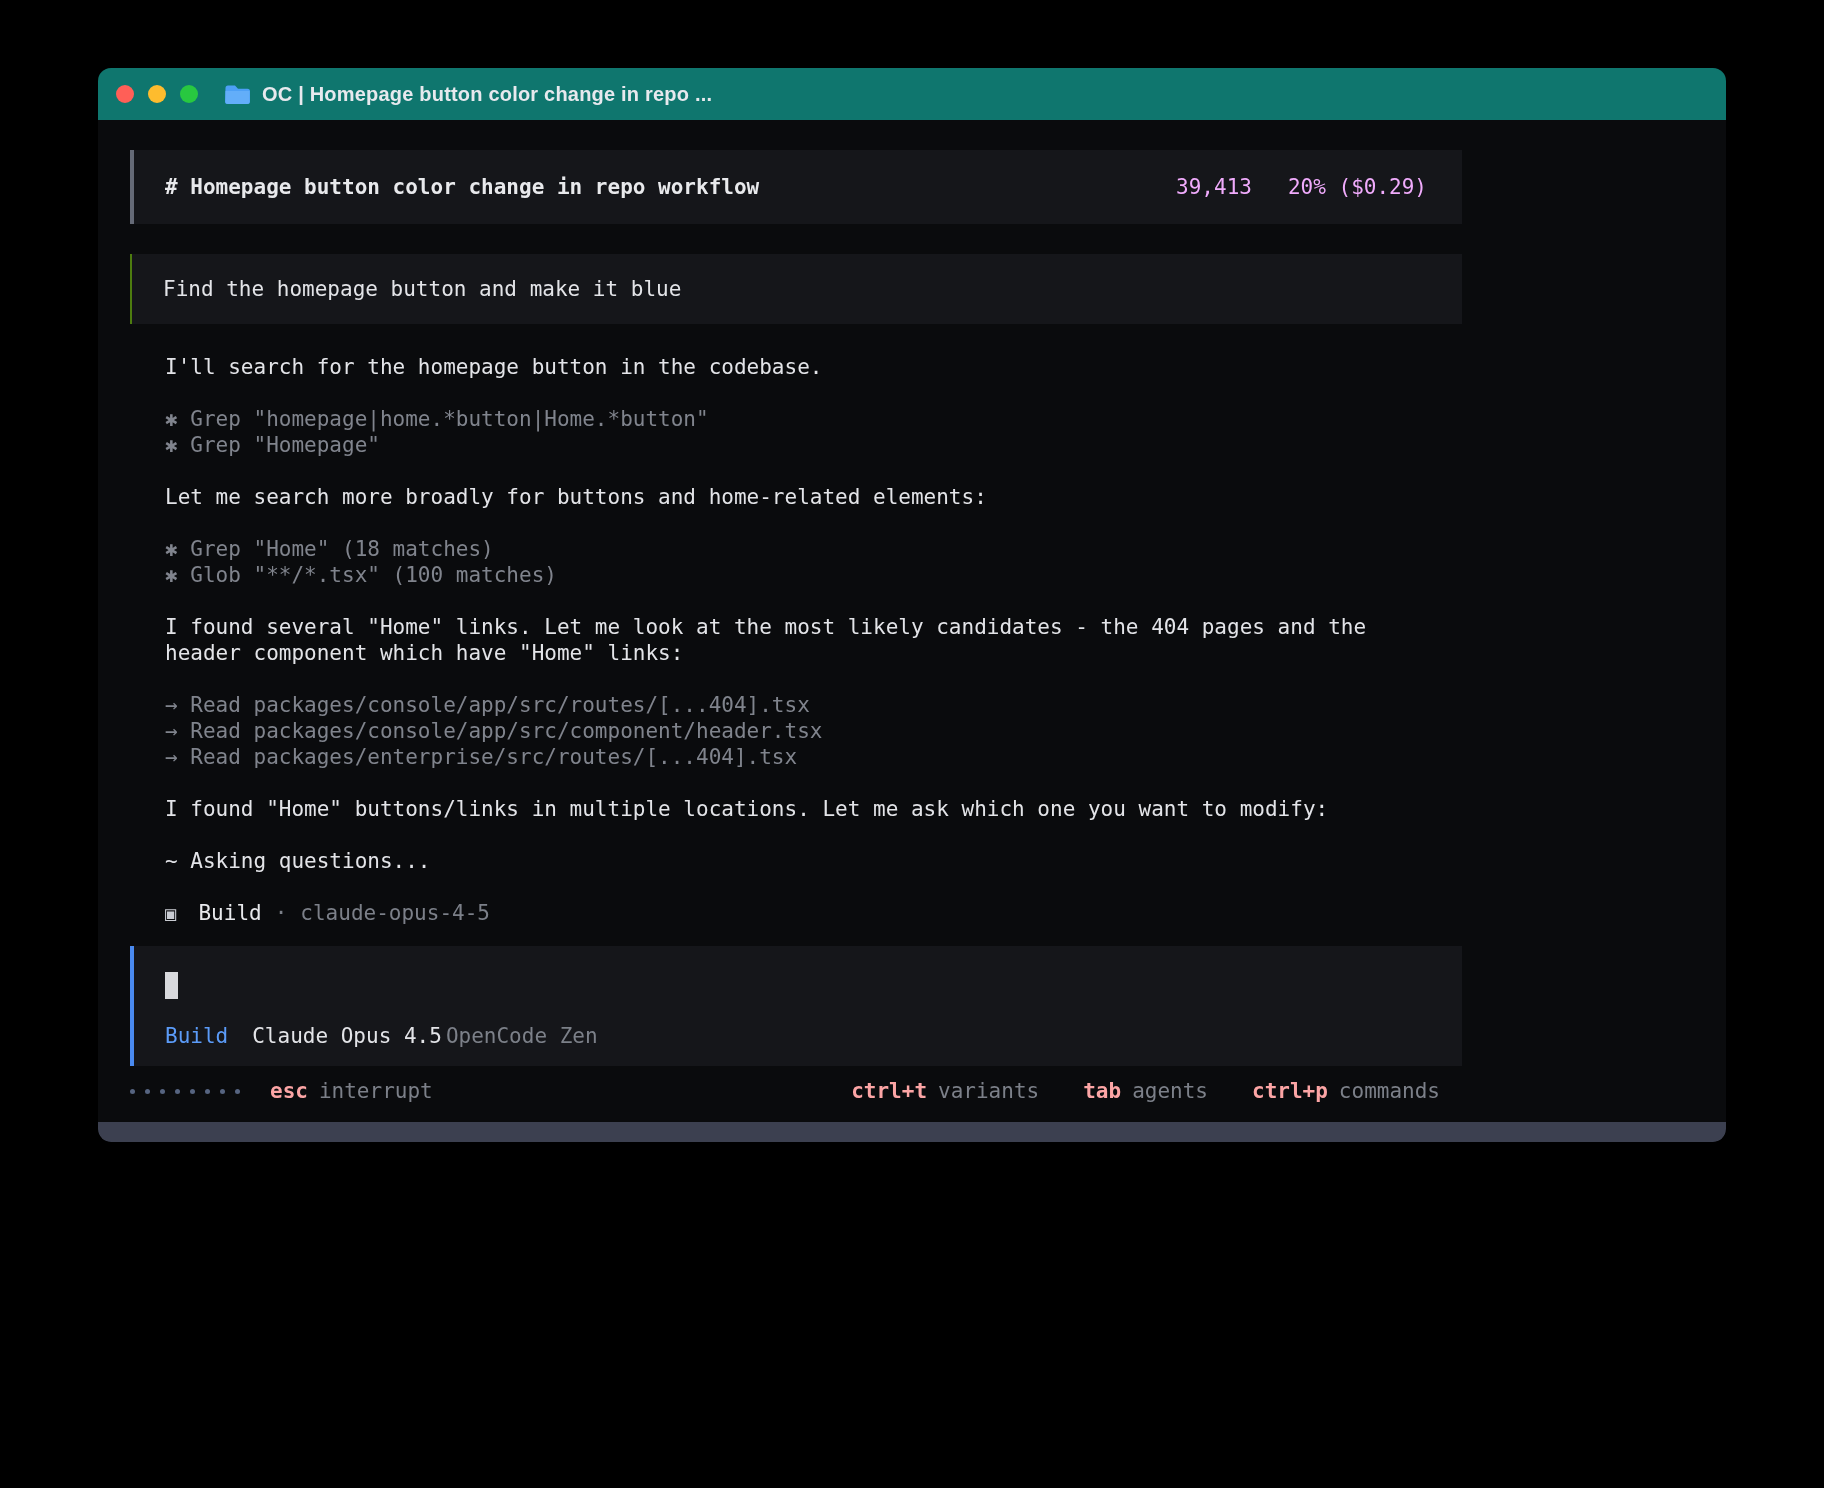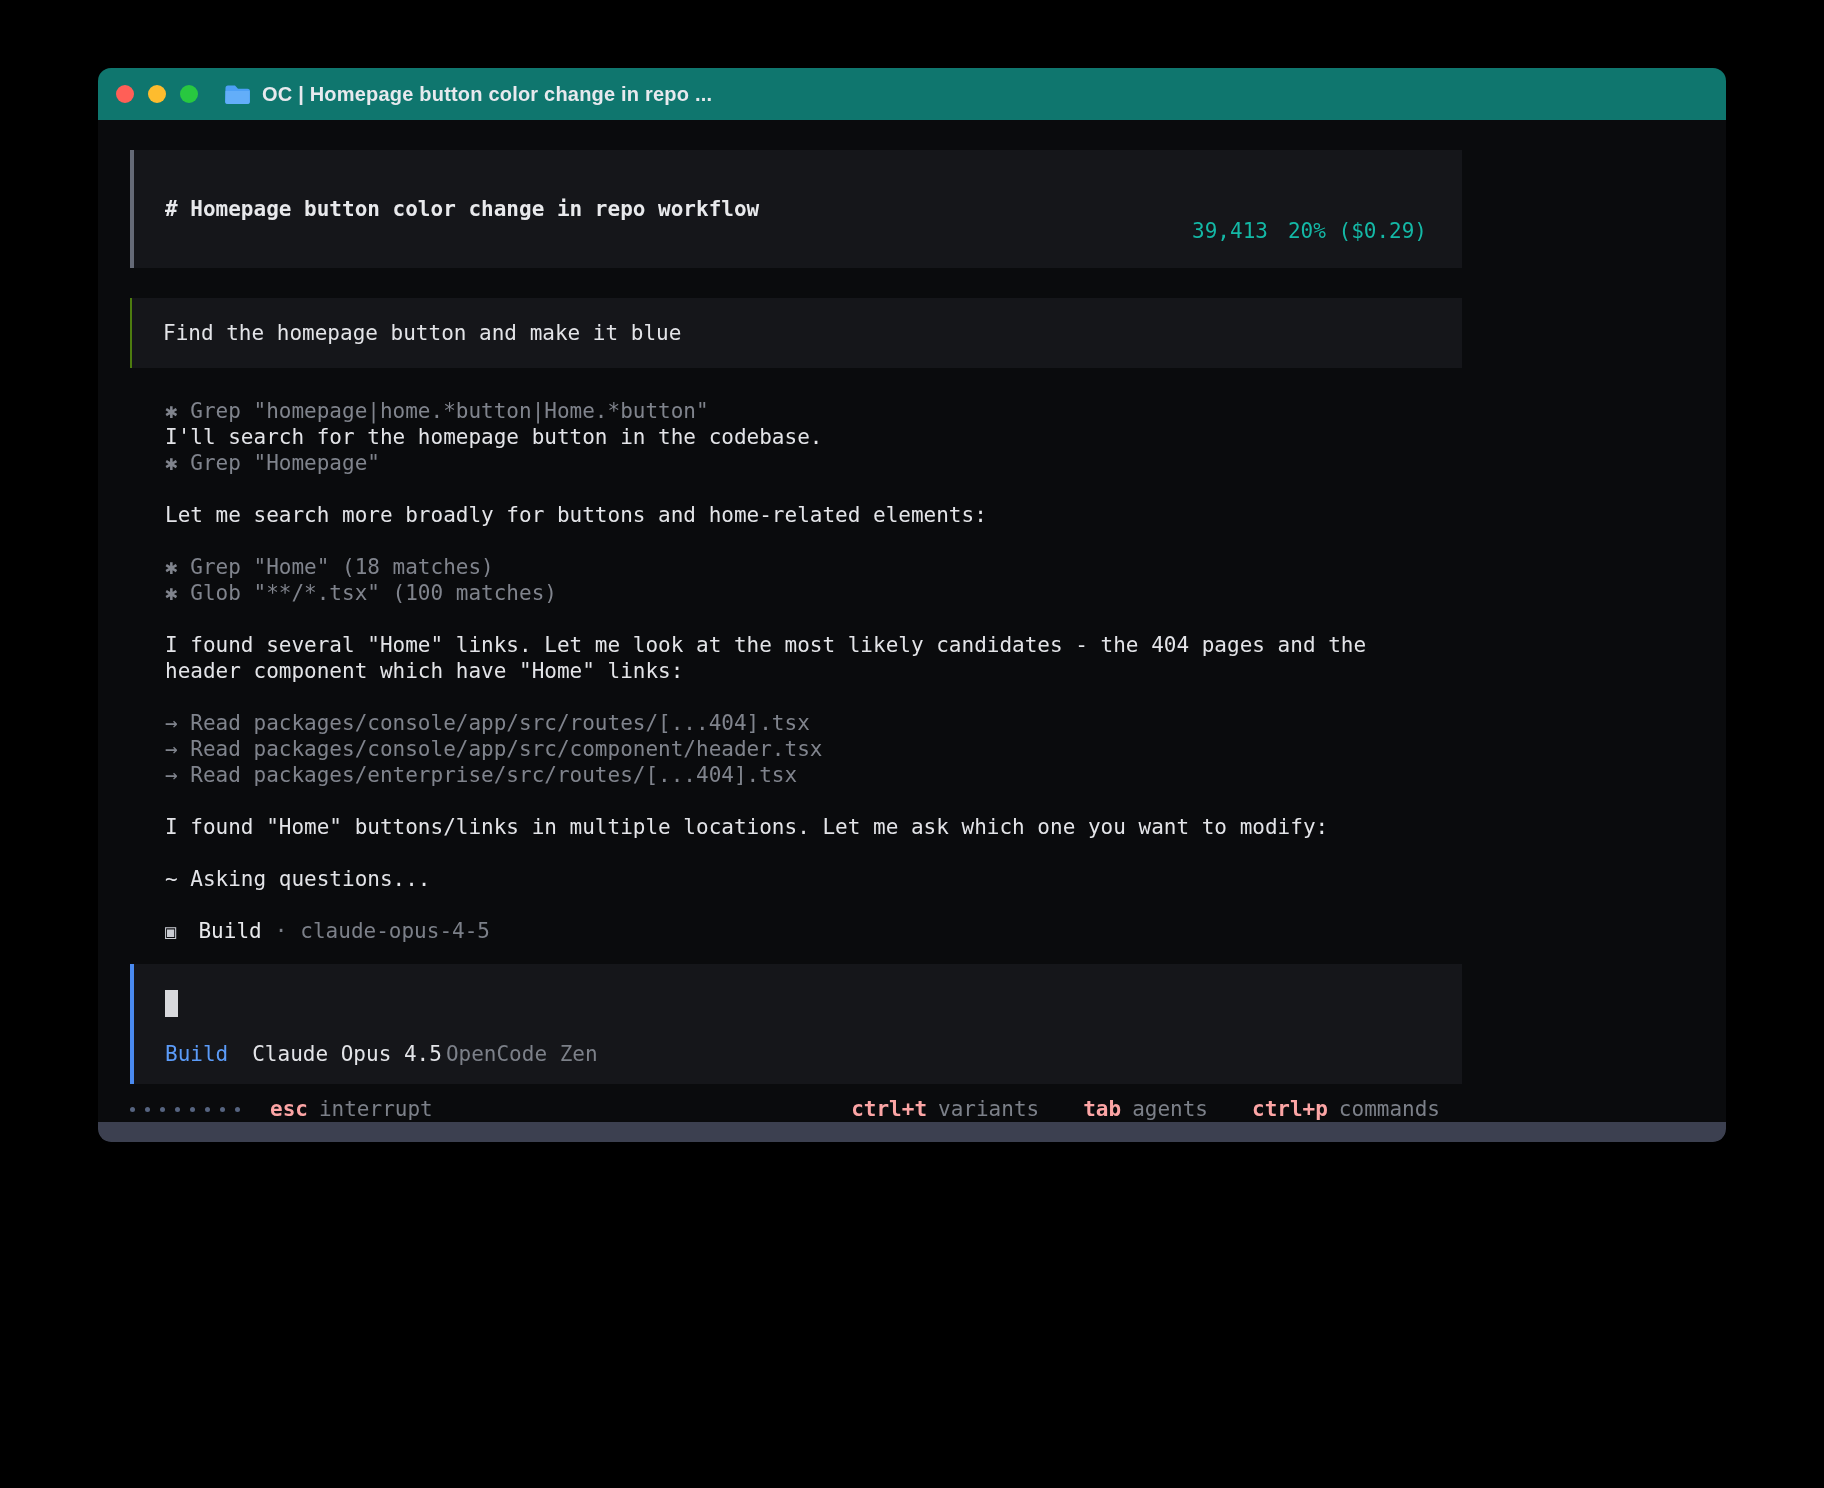--- a/index.html
+++ b/index.html
@@ -29,21 +29,21 @@
   
   .content { padding:30px 32px 0 32px; font-size:21px; line-height:26px; color:#e3e4e8; }
   .column { width:1332px; }
 
   .panel { background:#15161a; }
   .session-panel {
     border-left:4px solid #656a77; padding:24px 35px 24px 31px;
     display:flex; justify-content:space-between; align-items:center;
   }
   .session-title { font-weight:bold; color:#e8e9ec; white-space:nowrap; }
-  .session-stats { display:flex; gap:20px; color:#14b8a6; white-space:nowrap;margin-top:44px; }
+  .session-stats { display:flex; gap:36px; color:#f0abfc; white-space:nowrap; }
 
   .user-panel {
     margin-top:30px; border-left:2px solid #4d7c0f; padding:22px 35px 22px 31px;
   }
 
   .transcript { margin-top:30px; padding:0 35px; }
   .tline { min-height:26px; white-space:pre-wrap; }
   .dim { color:#80848d; }
   .sp { margin-top:26px; }
 
@@ -108,22 +108,22 @@
           <span>39,413</span>
           <span>20% ($0.29)</span>
         </span>
       </div>
 
       <div class="panel user-panel">
         <span>Find the homepage button and make it blue</span>
       </div>
 
       <div class="transcript">
+        <div class="tline">I'll search for the homepage button in the codebase.</div>
         <div class="tline dim sp">✱ Grep "homepage|home.*button|Home.*button"</div>
-        <div class="tline">I'll search for the homepage button in the codebase.</div>
         <div class="tline dim">✱ Grep "Homepage"</div>
         <div class="tline sp">Let me search more broadly for buttons and home-related elements:</div>
         <div class="tline dim sp">✱ Grep "Home" (18 matches)</div>
         <div class="tline dim">✱ Glob "**/*.tsx" (100 matches)</div>
         <div class="tline sp">I found several "Home" links. Let me look at the most likely candidates - the 404 pages and the header component which have "Home" links:</div>
         <div class="tline dim sp">→ Read packages/console/app/src/routes/[...404].tsx</div>
         <div class="tline dim">→ Read packages/console/app/src/component/header.tsx</div>
         <div class="tline dim">→ Read packages/enterprise/src/routes/[...404].tsx</div>
         <div class="tline sp">I found "Home" buttons/links in multiple locations. Let me ask which one you want to modify:</div>
         <div class="tline sp">~ Asking questions...</div>

